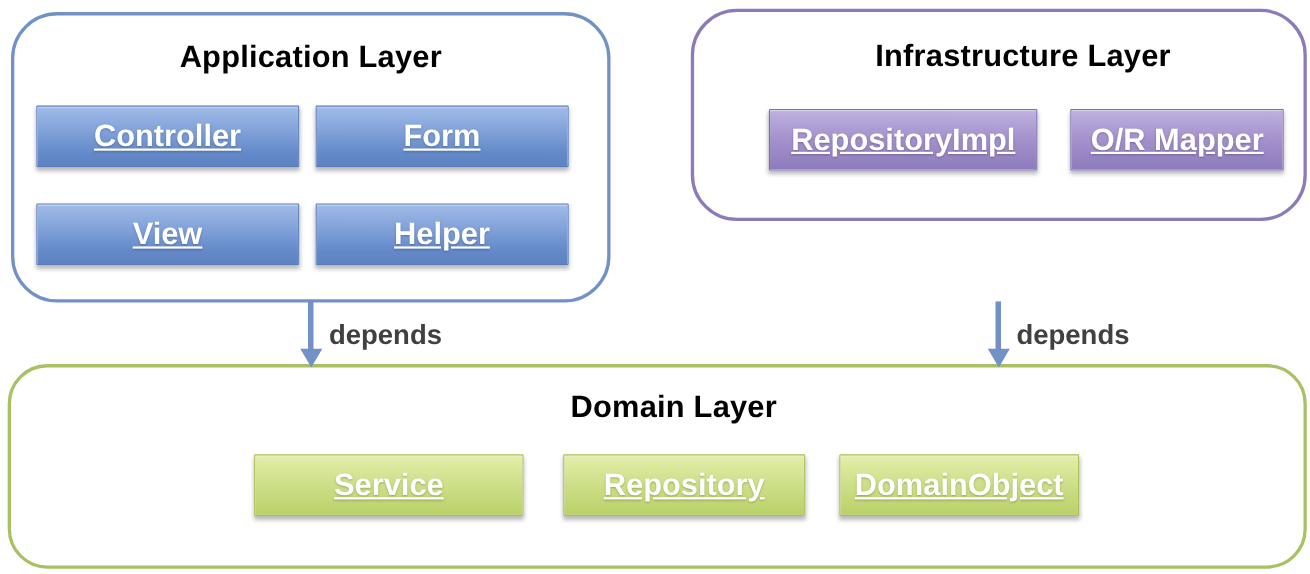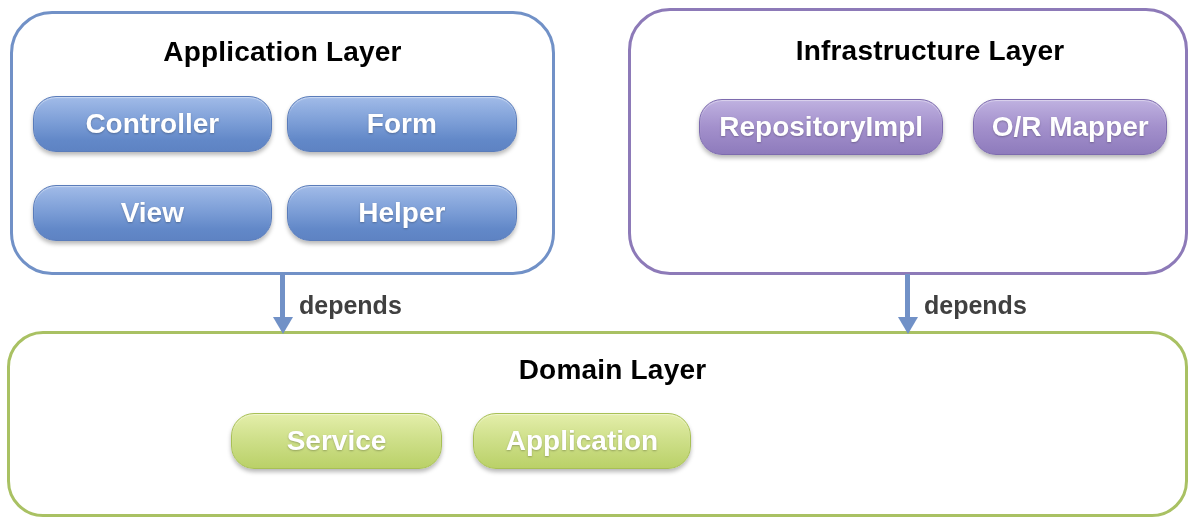--- a/index.html
+++ b/index.html
@@ -13,30 +13,31 @@
   }
   .layer-title {
     text-align: center;
     font-size: 28px;
     font-weight: 600;
     color: #000000;
     letter-spacing: 0.2px;
   }
 
   .box {
-    border-radius: 23px;
+    border-radius: 1px;
     display: flex;
     align-items: center;
     justify-content: center;
     color: #ffffff;
     font-size: 28px;
     font-weight: 700;
     height: 56px;
     text-shadow: 0 1px 2px rgba(0,0,0,0.25);
     box-shadow: 0 3px 4px rgba(0,0,0,0.28), inset 0 1px 1px rgba(255,255,255,0.45);
+    text-decoration: underline;
   }
 
   
   #layer-application {
     left: 7px; top: 8px; width: 545px; height: 264px;
     border: 3px solid #7191c7;
   }
   #layer-application .layer-title { margin-top: 22px; }
   .app-grid {
     display: grid;
@@ -46,21 +47,21 @@
     padding: 0 33px 0 18px;
     margin-top: 27px;
   }
   .box-blue {
     background: linear-gradient(180deg, #a1bbe8 0%, #7b9dd6 48%, #6288c8 80%, #5e83c3 100%);
     border: 1px solid #5a7cba;
   }
 
   
   #layer-infrastructure {
-    left: 625px; top: 5px; width: 560px; height: 267px;
+    left: 625px; top: 5px; width: 560px; height: 193px;
     border: 3px solid #8d7ab8;
     padding-left: 44px;
   }
   #layer-infrastructure .layer-title { margin-top: 24px; }
   .infra-grid {
     display: flex;
     flex-wrap: wrap;
     column-gap: 20px;
     row-gap: 22px;
     padding: 0 16px 0 22px;
@@ -87,21 +88,21 @@
   .domain-row {
     display: flex;
     margin-top: 26px;
     margin-left: 190px;
   }
   .box-green {
     background: linear-gradient(180deg, #e4eeaa 0%, #cfe08b 45%, #bad168 100%);
     border: 1px solid #a8c055;
     color: #ffffff;
   }
-  .dom-w1 { width: 211px; }
+  .dom-w1 { width: 245px; }
   .dom-w2 { width: 220px; margin-left: 35px; }
   .dom-w3 { width: 218px; margin-left: 30px; }
 
   
   .arrow-shaft {
     position: absolute;
     width: 5px;
     background: #7191c7;
   }
   .arrow-head {
@@ -142,21 +143,22 @@
   <div class="infra-grid">
     <div class="box box-purple infra-w1">RepositoryImpl</div>
     <div class="box box-purple infra-w2">O/R Mapper</div>
   </div>
 </div>
 
 <div class="layer" id="layer-domain">
   <div class="layer-title">Domain Layer</div>
   <div class="domain-row">
     <div class="box box-green dom-w1">Service</div>
-    <div class="box box-green dom-w3">Application</div>
+    <div class="box box-green dom-w2">Repository</div>
+    <div class="box box-green dom-w3">DomainObject</div>
   </div>
 </div>
 
 <div class="arrow-shaft" id="arrow1-shaft"></div>
 <div class="arrow-head" id="arrow1-head"></div>
 <div class="arrow-label" id="arrow1-label">depends</div>
 
 <div class="arrow-shaft" id="arrow2-shaft"></div>
 <div class="arrow-head" id="arrow2-head"></div>
 <div class="arrow-label" id="arrow2-label">depends</div>

